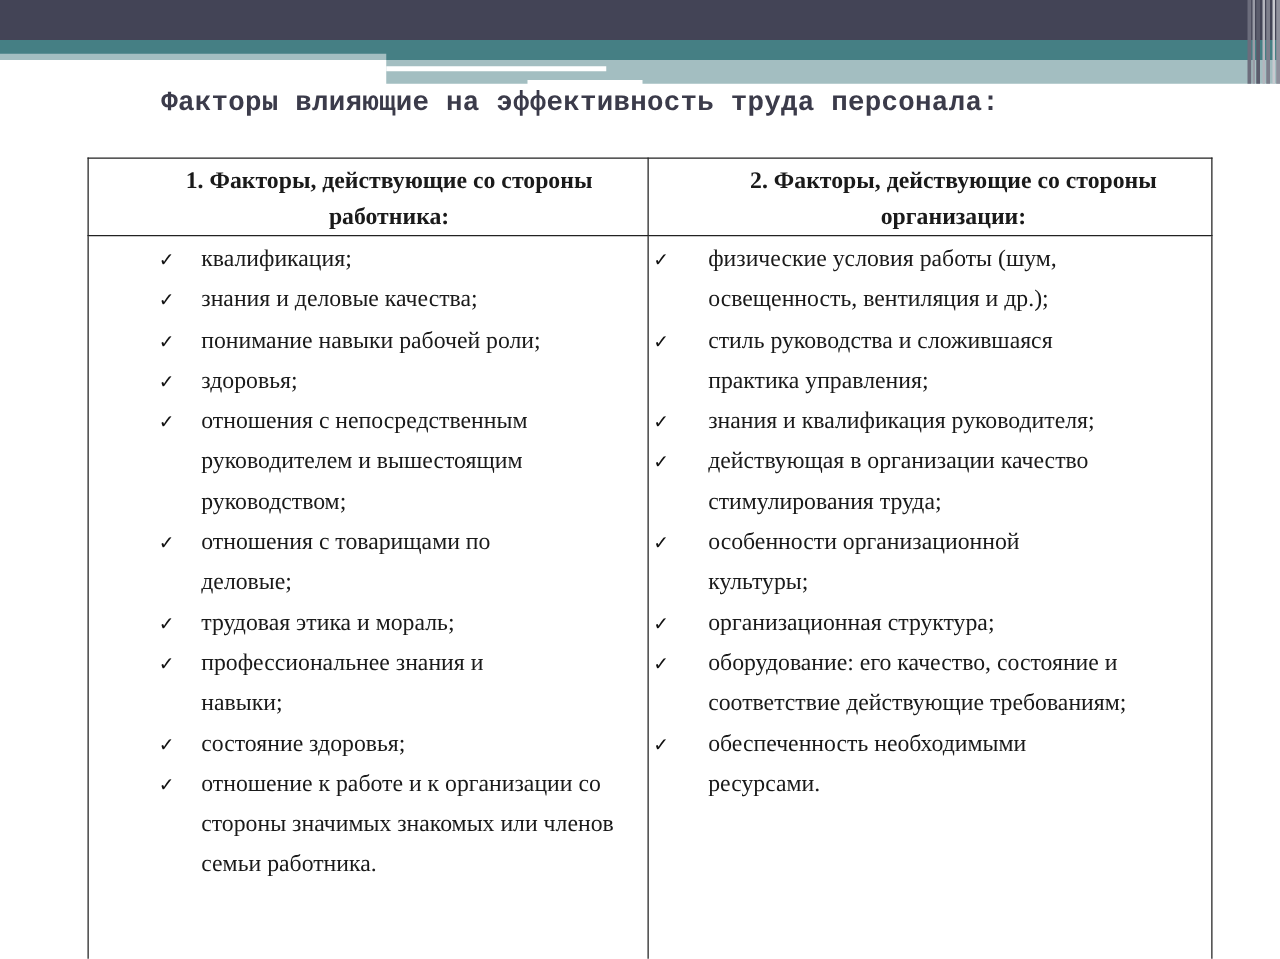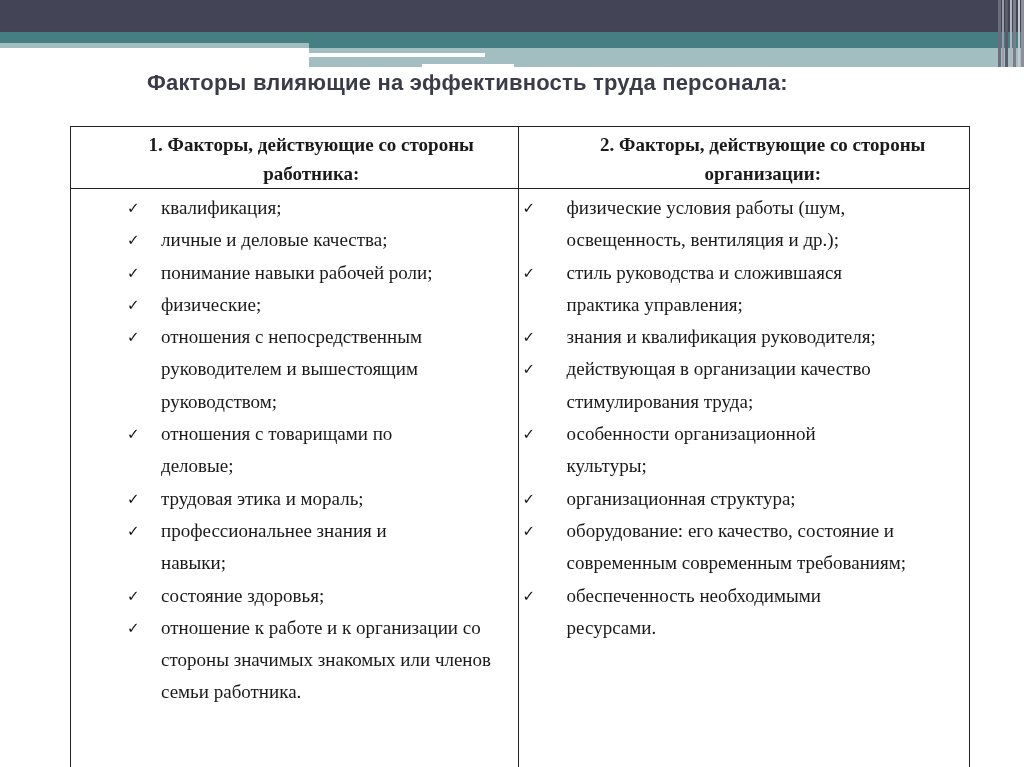--- a/index.html
+++ b/index.html
@@ -10,22 +10,22 @@
   .band-dark { position: absolute; left: 0; top: 0; width: 1024px; height: 32px; background: #434456; }
   .band-teal { position: absolute; left: 0; top: 32px; width: 1024px; height: 16px; background: #457f84; }
   .band-light-left { position: absolute; left: 0; top: 43px; width: 309px; height: 5px; background: #a3bec1; }
   .band-light-right { position: absolute; left: 309px; top: 48px; width: 715px; height: 19px; background: #a3bec1; }
   .band-white-line { position: absolute; left: 309px; top: 53px; width: 176px; height: 4px; background: #ffffff; }
   .band-white-tab { position: absolute; left: 422px; top: 64px; width: 92px; height: 4px; background: #ffffff; }
   .stripes { position: absolute; left: 998px; top: 0; width: 26px; height: 67px; }
   .stripes span { position: absolute; top: 0; height: 67px; }
 
   .title {
-    position: absolute; left: 147px; top: 70px; width: 820px;
-    font-family: Liberation Sans, sans-serif; font-weight: bold; font-size: 22px;
+    position: absolute; left: 129px; top: 70px; width: 820px;
+    font-family: Liberation Mono, monospace; font-weight: bold; font-size: 22px;
     color: #3b3b4a; letter-spacing: 0.2px; white-space: nowrap;
   }
 
   table.factors {
     position: absolute; left: 70px; top: 126px; width: 900px; height: 693px;
     border-collapse: collapse; border: 1.5px solid #222;
     font-family: "Liberation Serif", serif; color: #1a1a1a;
   }
   table.factors th, table.factors td { border: 1.5px solid #222; vertical-align: top; }
   table.factors th {
@@ -71,38 +71,38 @@
     <tr>
       <th class="col1">1. Факторы, действующие со стороны работника:</th>
       <th class="col2">2. Факторы, действующие со  стороны организации:</th>
     </tr>
   </thead>
   <tbody>
     <tr>
       <td class="c1">
         <ul class="checks">
           <li><span class="check">✓</span><span>квалификация;</span></li>
-          <li><span class="check">✓</span><span>личные и деловые качества;</span></li>
+          <li><span class="check">✓</span><span>знания и деловые качества;</span></li>
           <li><span class="check">✓</span><span>понимание навыки рабочей роли;</span></li>
-          <li><span class="check">✓</span><span>физические;</span></li>
+          <li><span class="check">✓</span><span>здоровья;</span></li>
           <li style="padding-right:40px"><span class="check">✓</span><span>отношения с непосредственным руководителем и вышестоящим руководством;</span></li>
           <li style="padding-right:60px"><span class="check">✓</span><span>отношения с товарищами по деловые;</span></li>
           <li><span class="check">✓</span><span>трудовая этика и мораль;</span></li>
           <li style="padding-right:60px"><span class="check">✓</span><span>профессиональнее знания и навыки;</span></li>
           <li><span class="check">✓</span><span>состояние здоровья;</span></li>
           <li style="padding-right:10px"><span class="check">✓</span><span>отношение к работе и к организации со стороны значимых знакомых или членов семьи работника.</span></li>
         </ul>
       </td>
       <td class="c2">
         <ul class="checks">
           <li style="padding-right:50px"><span class="check">✓</span><span>физические условия работы (шум, освещенность, вентиляция и др.);</span></li>
           <li style="padding-right:50px"><span class="check">✓</span><span>стиль руководства и сложившаяся практика управления;</span></li>
           <li><span class="check">✓</span><span>знания и квалификация руководителя;</span></li>
           <li style="padding-right:30px"><span class="check">✓</span><span>действующая в организации качество стимулирования труда;</span></li>
           <li style="padding-right:80px"><span class="check">✓</span><span>особенности организационной культуры;</span></li>
           <li><span class="check">✓</span><span>организационная структура;</span></li>
-          <li style="padding-right:0"><span class="check">✓</span><span>оборудование: его качество, состояние и современным современным требованиям;</span></li>
+          <li style="padding-right:0"><span class="check">✓</span><span>оборудование: его качество, состояние и соответствие действующие требованиям;</span></li>
           <li style="padding-right:90px"><span class="check">✓</span><span>обеспеченность необходимыми ресурсами.</span></li>
         </ul>
       </td>
     </tr>
   </tbody>
 </table>
 
 </body></html>

